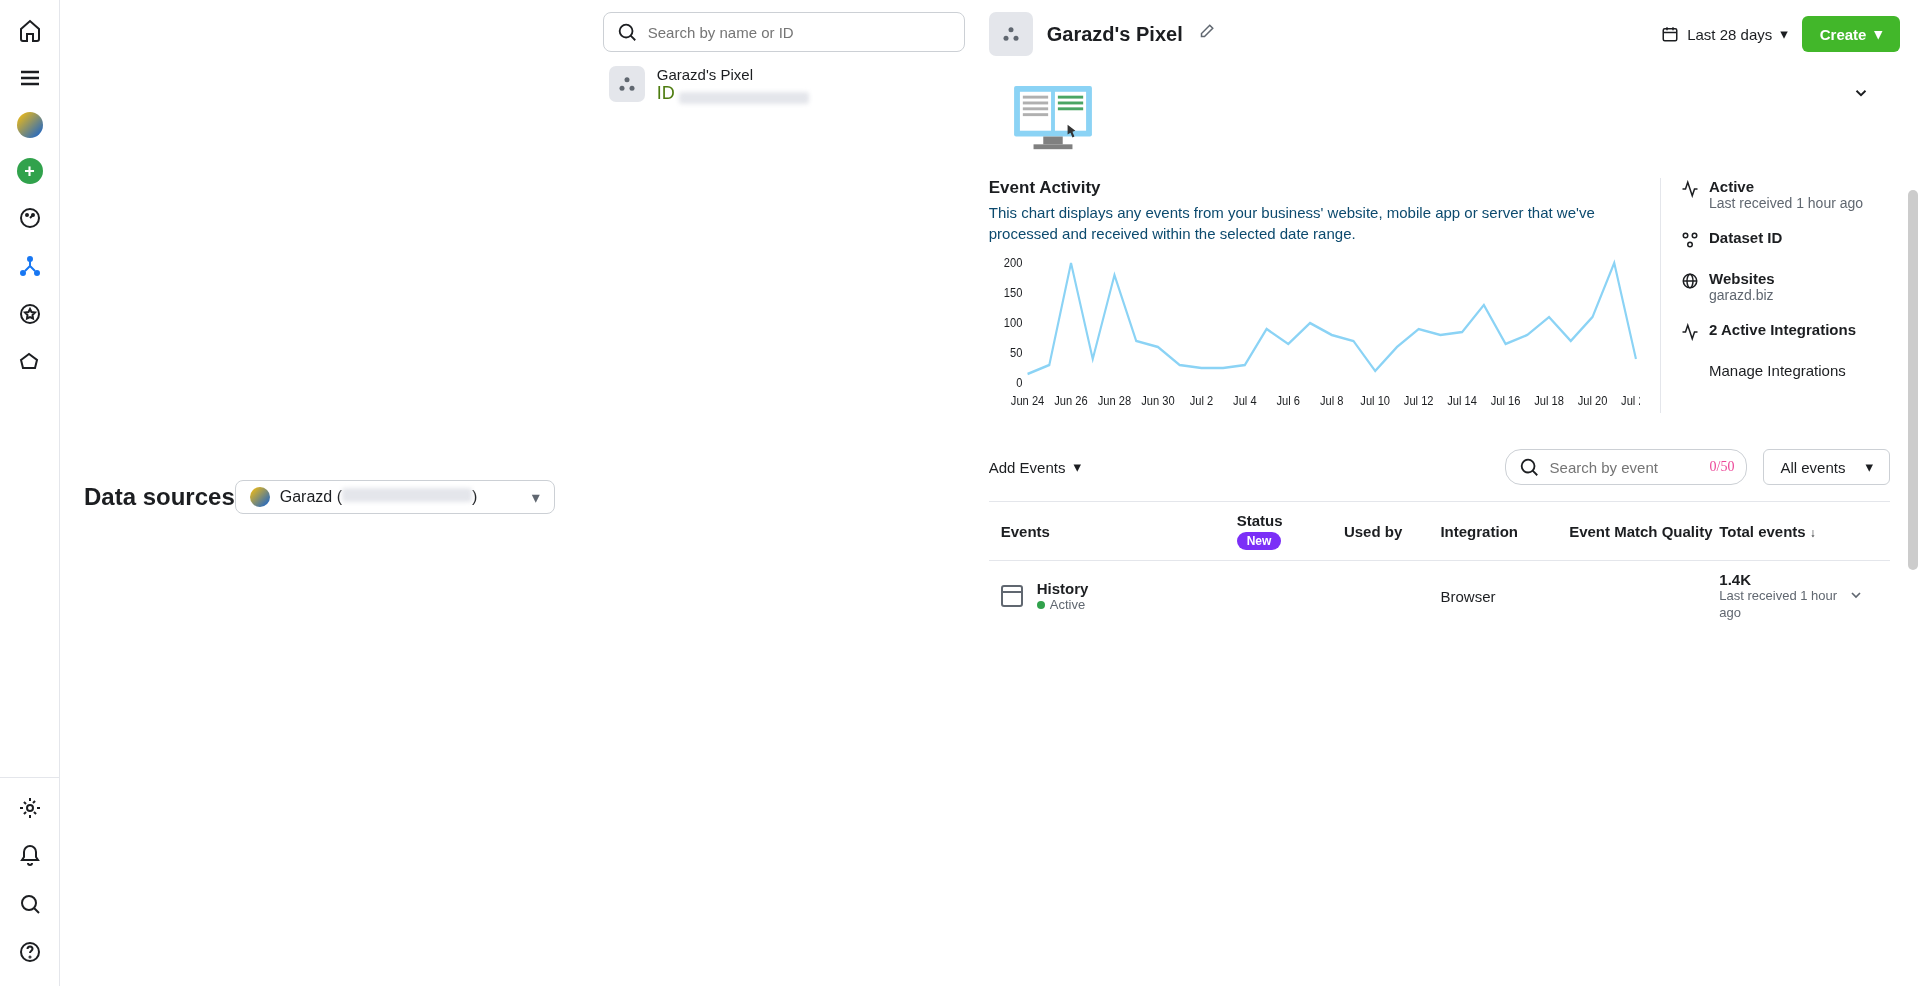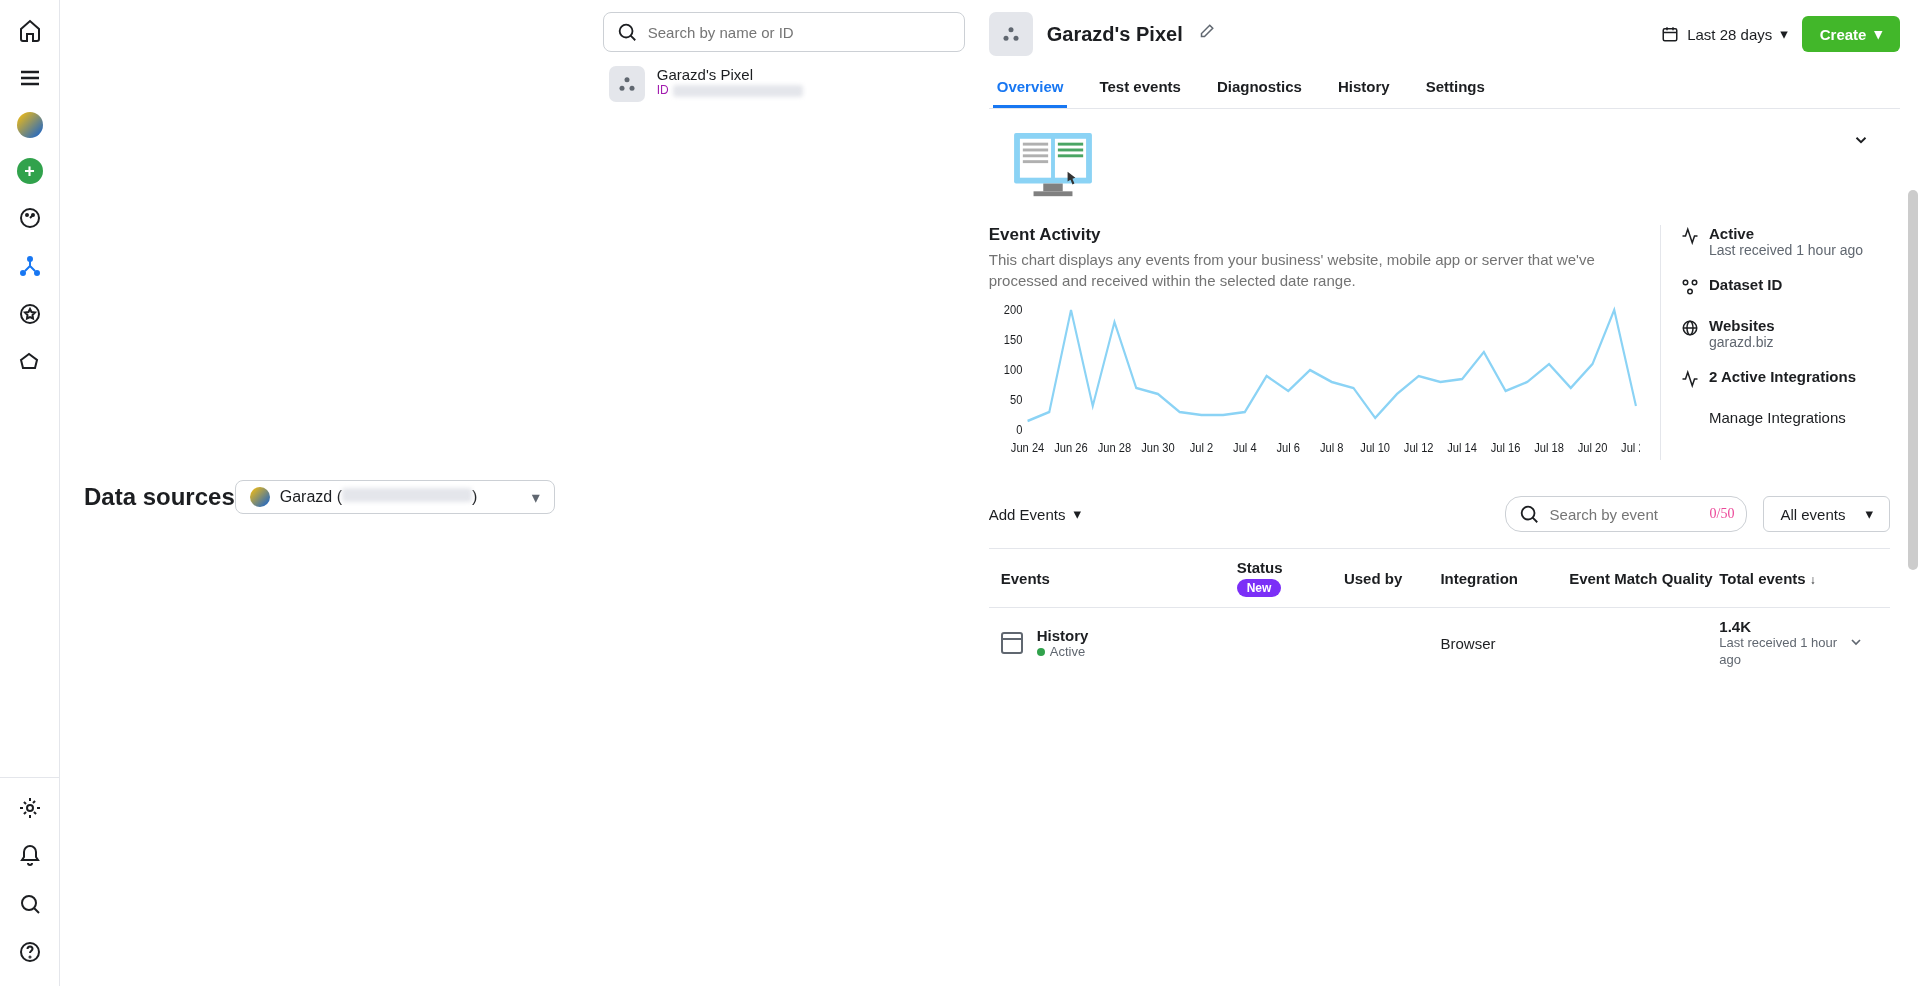--- a/index.html
+++ b/index.html
@@ -25,21 +25,21 @@
 .content { display: flex; flex: 1; overflow: hidden; }
 
 
 .list-panel { width: 410px; padding: 12px 24px; }
 .search-box { border: 1px solid #ccd0d5; border-radius: 8px; display: flex; align-items: center; padding: 8px 12px; gap: 10px; }
 .search-box input { border: none; outline: none; font-size: 15px; flex: 1; background: transparent; }
 .source-item { display: flex; align-items: flex-start; gap: 12px; padding: 14px 6px; cursor: pointer; }
 .pixel-icon { width: 36px; height: 36px; border-radius: 7px; background: #e4e6eb; display: flex; align-items: center; justify-content: center; flex-shrink:0;}
 .pixel-icon svg { width: 20px; height: 20px; }
 .source-item .name { font-size: 15px; font-weight: 500; }
-.id-line { color: #a21caf; font-size: 12px; display:flex; align-items:flex-end; gap:4px;}
+.id-line { color: #4d7c0f; font-size: 18px; display:flex; align-items:flex-end; gap:4px;}
 .id-redact { background:#e4e6eb; height:12px; width:130px; border-radius:3px; filter:blur(2px);}
 
 
 .detail { flex: 1; display: flex; flex-direction: column; overflow-y: auto; padding: 12px 20px 0 0; position: relative; }
 .detail-header { display: flex; align-items: center; gap: 14px; padding: 0 0 6px 0; }
 .detail-header .pixel-icon { width: 44px; height: 44px; }
 .detail-title { font-size: 20px; font-weight: 700; }
 .edit-pencil { cursor: pointer; color: #606770; }
 .header-right { margin-left: auto; display: flex; align-items: center; gap: 14px; }
 .date-range { display: flex; align-items: center; gap: 8px; cursor: pointer; font-size: 15px; }
@@ -53,21 +53,21 @@
 
 .info-banner { display: flex; gap: 32px; padding: 22px 20px; align-items: flex-start; }
 .banner-illus { width: 88px; height: 72px; flex-shrink: 0; }
 .banner-text h3 { font-size: 17px; font-weight: 700; margin-bottom: 10px; }
 .banner-text p { font-size: 15px; color: #1c1e21; line-height: 1.4; }
 .banner-chev { margin-left:auto; cursor:pointer; color:#1c1e21;}
 
 .activity-row { display: flex; gap: 20px; padding: 0 0 20px 0; }
 .activity-main { flex: 1; }
 .activity-main h3 { font-size: 17px; font-weight: 700; }
-.activity-main p { font-size: 15px; color: #737373; margin: 4px 0 14px; line-height:1.4; }
+.activity-main p { font-size: 15px; color: #0c4a6e; margin: 4px 0 14px; line-height:1.4; }
 .chart-box { position: relative; height: 155px; }
 .chart-box svg { width: 100%; height: 100%; }
 .side-meta { width: 230px; border-left: 1px solid #e4e6eb; padding-left: 20px; display: flex; flex-direction: column; gap: 18px; font-size: 15px; }
 .meta-item { display: flex; gap: 10px; align-items: flex-start; }
 .meta-item .mi-icon { width: 18px; flex-shrink:0; color:#1c1e21; margin-top:2px;}
 .meta-label { font-weight: 600; }
 .meta-sub { color: #606770; font-size: 14px; }
 
 .events-bar { display: flex; align-items: center; gap: 16px; padding: 16px 0; }
 .add-events { display: flex; align-items: center; gap: 8px; font-size: 15px; cursor: pointer; font-weight: 500;}
@@ -233,27 +233,20 @@
             <span>Last 28 days</span>
             <span>▾</span>
           </div>
           <button class="btn-create">
             <span>Create</span>
             <span>▾</span>
           </button>
         </div>
       </div>
 
-      <div class="tabs">
-        <div class="tab active">Overview</div>
-        <div class="tab">Test events</div>
-        <div class="tab">Diagnostics</div>
-        <div class="tab">History</div>
-        <div class="tab">Settings</div>
-      </div>
 
       <div class="scroll-body">
         <div class="info-banner">
           <svg class="banner-illus" viewBox="0 0 90 74">
             <rect x="5" y="2" width="80" height="52" rx="2" fill="#8bd3f5"></rect>
             <rect x="11" y="8" width="32" height="40" fill="#fff"></rect>
             <rect x="47" y="8" width="32" height="40" fill="#fff"></rect>
             <rect x="14" y="12" width="26" height="3" fill="#b0b0b0"></rect>
               <rect x="14" y="18" width="26" height="3" fill="#b0b0b0"></rect>
               <rect x="14" y="24" width="26" height="3" fill="#b0b0b0"></rect>

